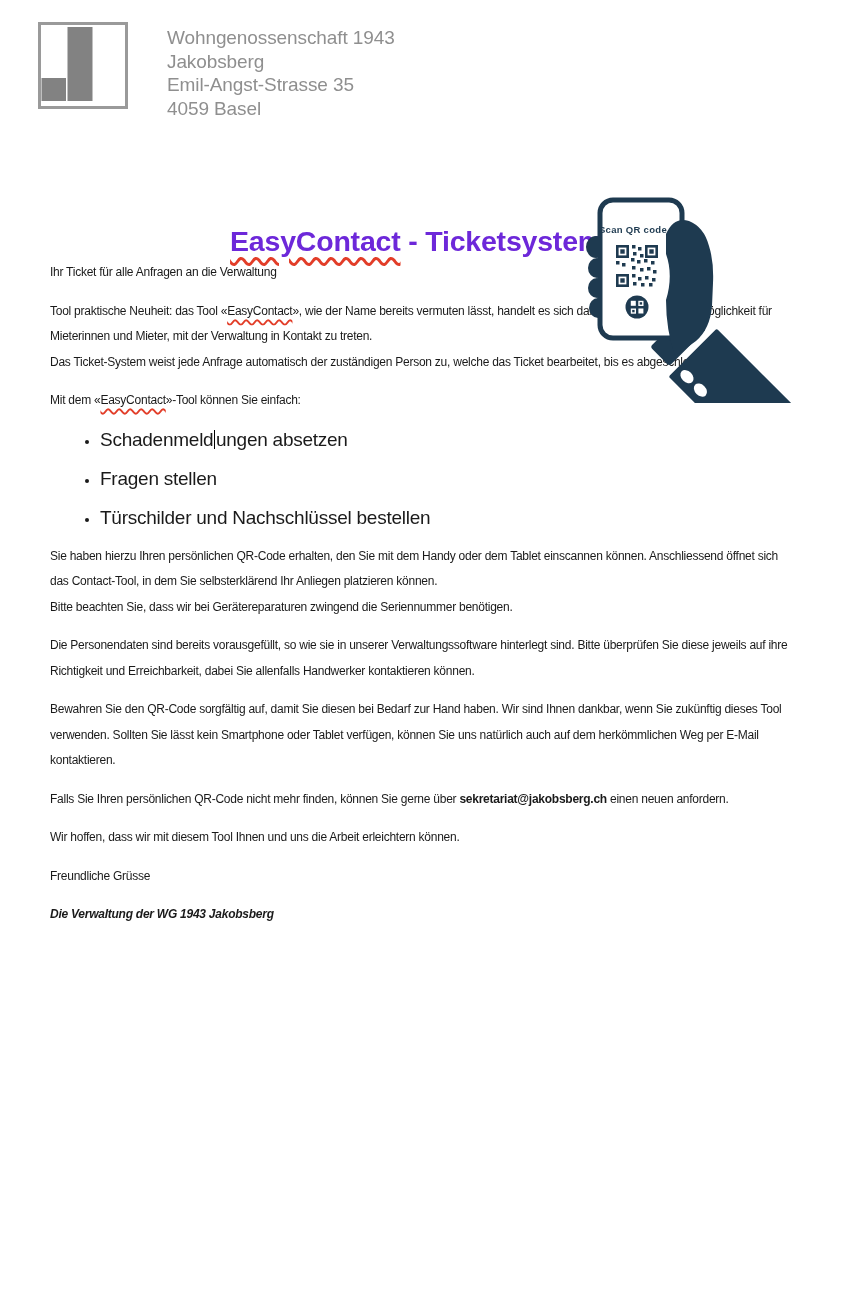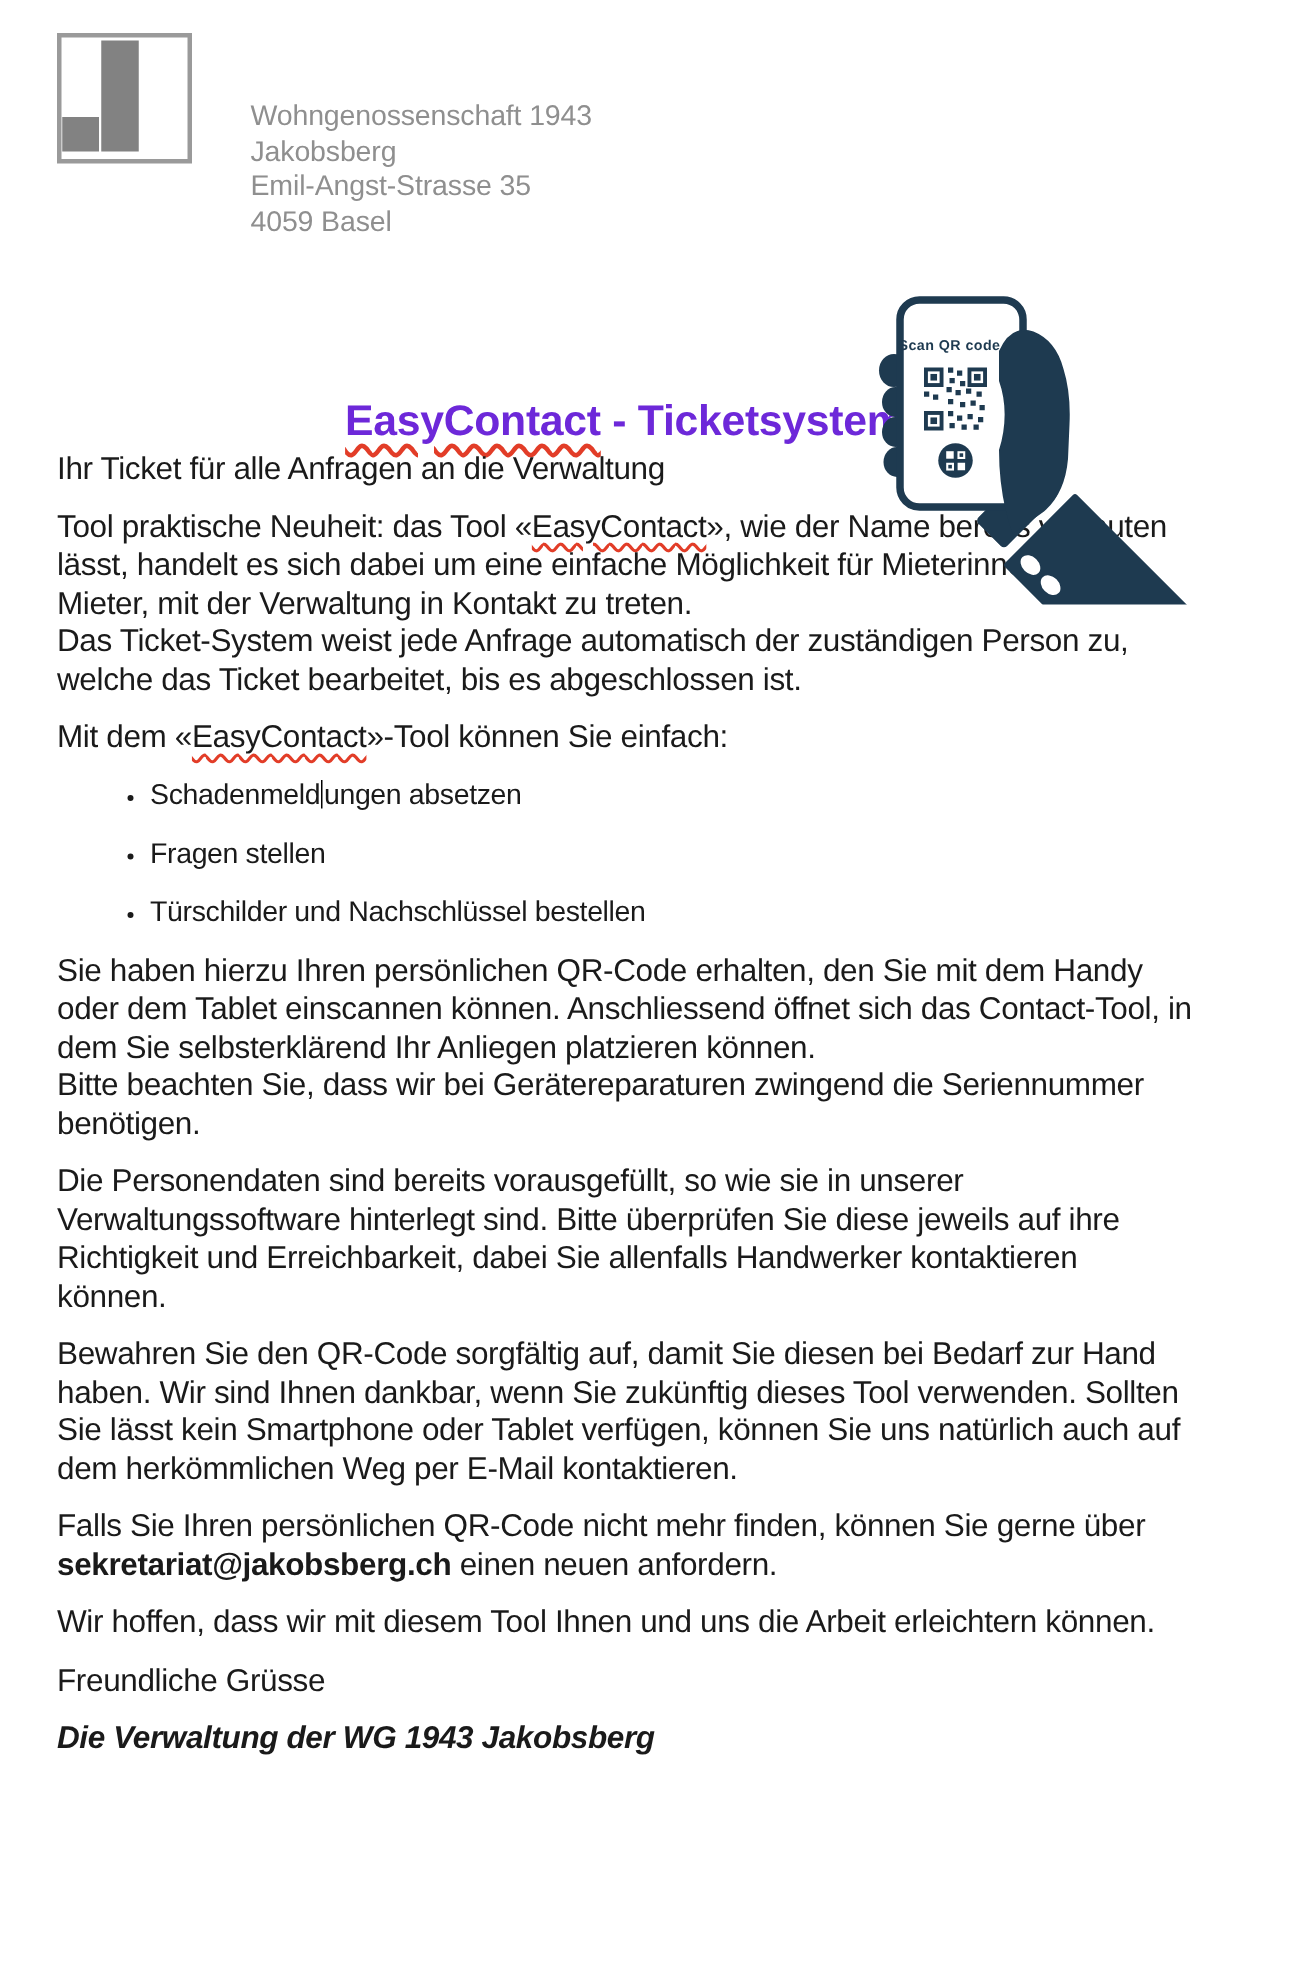--- a/index.html
+++ b/index.html
@@ -16,41 +16,41 @@
     width: 864px; height: 1314px;
     padding: 22px 69px 0 38px;
     position: relative;
   }
   
   .letterhead { display: flex; align-items: flex-start; gap: 39px; }
   .logo-box { flex: 0 0 auto; }
   .address {
     padding-top: 4px;
     font-size: 19px; line-height: 23.5px;
-    color: #8f8f8f; letter-spacing: -0.1px; margin-top: 40px;
+    color: #8f8f8f; letter-spacing: -0.1px;
   }
   .address div { white-space: nowrap; }
   
   h1.doc-title {
     margin: 102px 0 0 0;
     font-size: 28.5px; font-weight: 700;
     line-height: 38px; letter-spacing: -0.2px;
     color: #6d28d9;
     text-align: center;
   }
   h1.doc-title .spell {
     text-decoration: underline wavy #e23d28;
     text-decoration-thickness: 2.5px;
     text-underline-offset: 6px;
   }
   p.subtitle { margin: 20px 0 126px 0; }
   
   .doc p {
-    margin: 0 0 13px 0;
-    font-size: 21px; line-height: 25.5px;
+    margin: 0 0 13px 12px;
+    font-size: 12px; line-height: 25.5px;
     letter-spacing: -0.25px;
     white-space: pre-line;
   }
   .spell {
     text-decoration: underline wavy #e23d28;
     text-decoration-thickness: 1.8px;
     text-underline-offset: 4px;
   }
   ul.doc-list {
     margin: 0 0 13px 0; padding: 0 0 0 62px;

